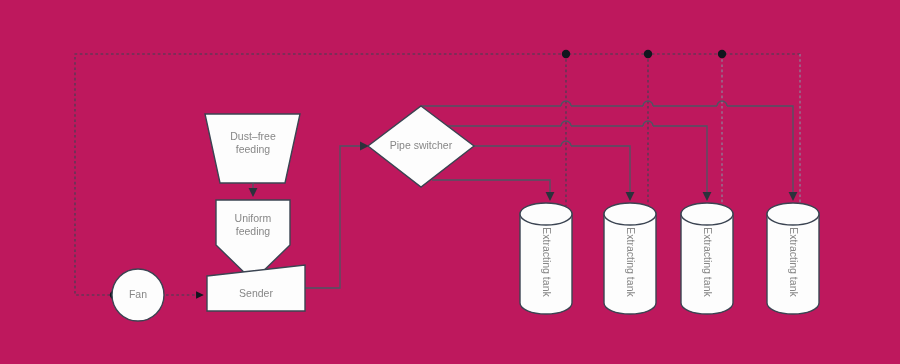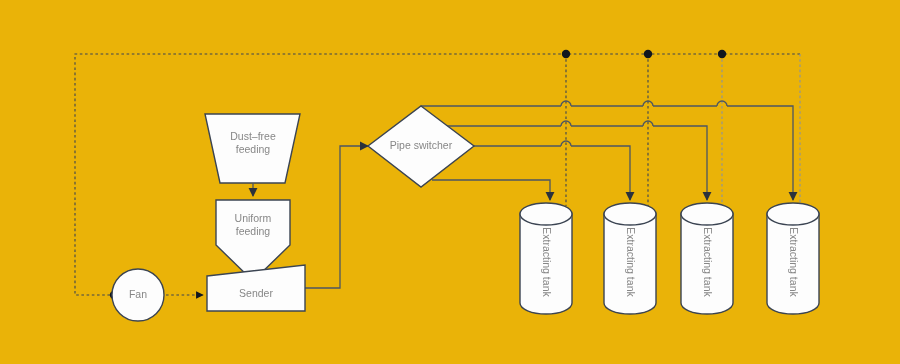--- a/index.html
+++ b/index.html
@@ -65,21 +65,21 @@
   }
   .hop {
     fill: none;
     stroke: #4c5663;
     stroke-width: 1.3;
   }
 </style>
 </head>
 <body style="background: rgb(195, 214, 239);">
 
-<div id="canvas" style="background: #eab308;">
+<div id="canvas" style="background: #be185d;">
 
   <svg class="diagram" viewBox="0 0 900 364">
 
     <defs>
       <marker id="arrowSolid" viewBox="0 0 10 10" refX="9" refY="5" markerWidth="7" markerHeight="7" orient="auto-start-reverse">
         <path d="M 0 0 L 10 5 L 0 10 z" fill="#2b323c"></path>
       </marker>
       <marker id="arrowDashed" viewBox="0 0 10 10" refX="9" refY="5" markerWidth="7" markerHeight="7" orient="auto-start-reverse">
         <path d="M 0 0 L 10 5 L 0 10 z" fill="#10161e"></path>
       </marker>

